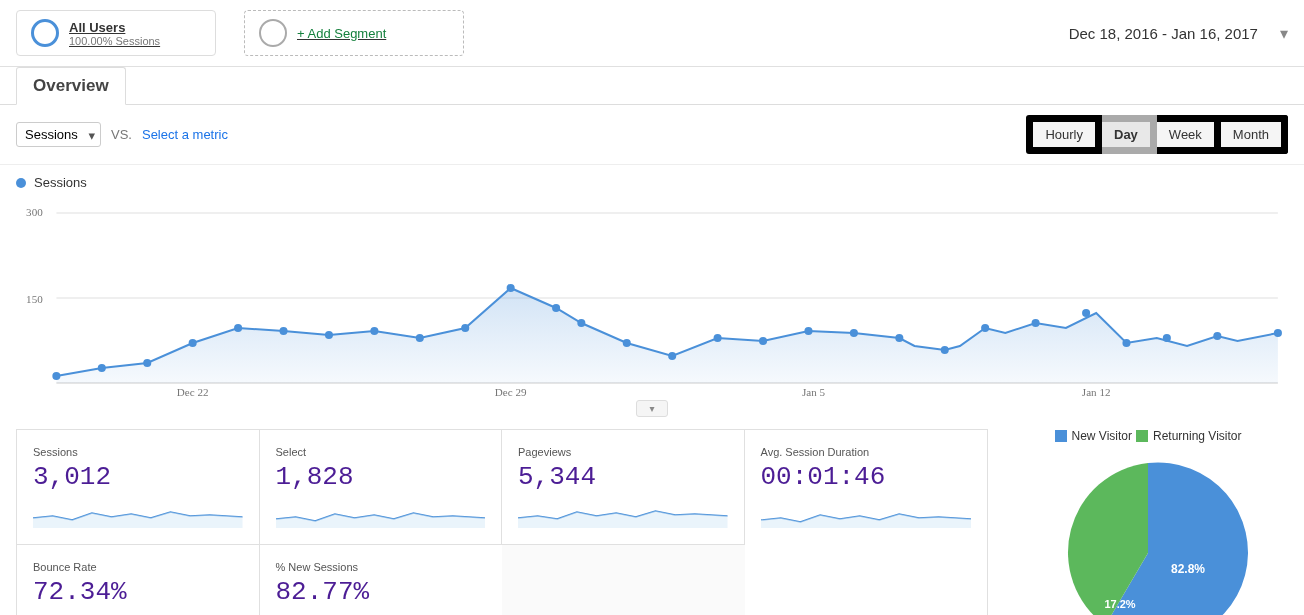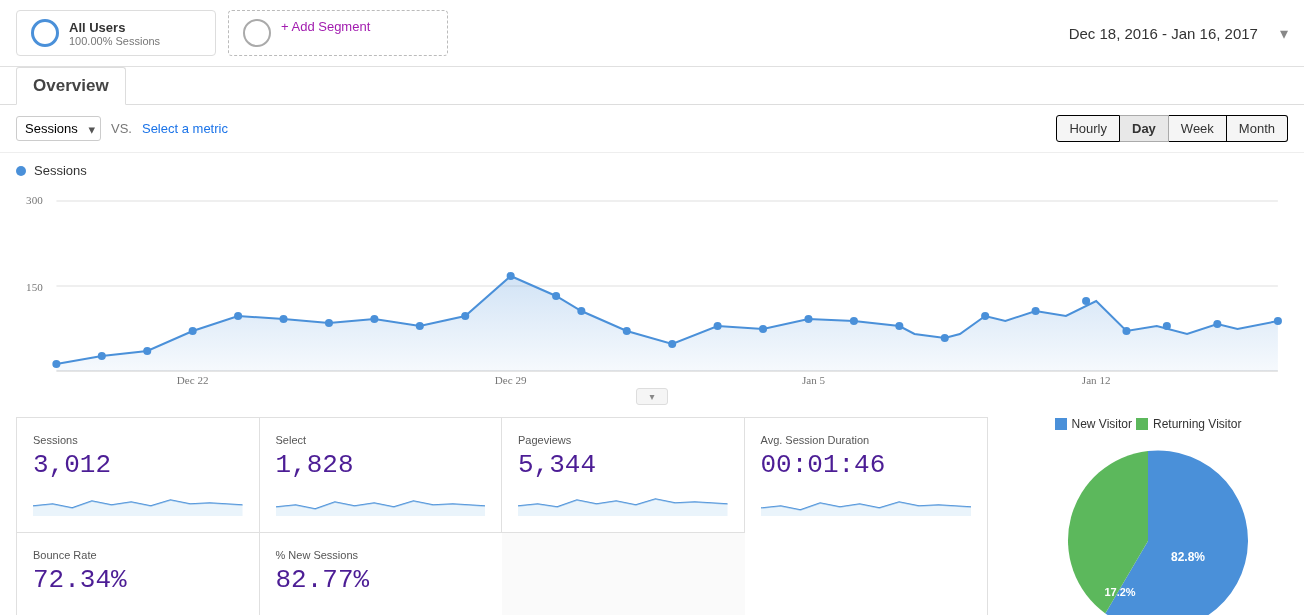--- a/index.html
+++ b/index.html
@@ -1,44 +1,44 @@
 <!DOCTYPE html>
 <html><head>
   <meta charset="utf-8">
   <style>
     * { box-sizing: border-box; margin: 0; padding: 0; }
     body { font-family: Arial, sans-serif; font-size: 13px; color: #333; background: #fff; }
 
     
     .header { display: flex; align-items: center; padding: 10px 16px; border-bottom: 1px solid #e0e0e0; justify-content: space-between; }
-    .header-left { display: flex; gap: 12px; }
+    .header-left { display: flex; gap: 28px; text-decoration: underline; }
     .segment-box { display: flex; align-items: center; gap: 10px; border: 1px solid #ddd; border-radius: 4px; padding: 8px 14px; min-width: 200px; }
     .segment-circle { width: 28px; height: 28px; border-radius: 50%; border: 3px solid #4a90d9; background: transparent; }
     .segment-circle-empty { width: 28px; height: 28px; border-radius: 50%; border: 2px solid #aaa; background: transparent; }
     .segment-title { font-size: 13px; font-weight: bold; color: #333; }
     .segment-sub { font-size: 11px; color: #777; }
-    .add-segment-box { display: flex; gap: 10px; border: 1px dashed #bbb; border-radius: 4px; padding: 8px 14px; min-width: 220px; color: #a21caf; cursor: pointer; }
+    .add-segment-box { display: flex; align-items: center; gap: 10px; border: 1px dashed #bbb; border-radius: 4px; padding: 8px 14px; min-width: 220px; color: #15803d; cursor: pointer; }
     .date-range { font-size: 15px; color: #333; display: flex; align-items: center; gap: 22px; }
     .date-range .arrow { color: #888; font-size: 16px; }
 
     
     .tabs { border-bottom: 1px solid #ddd; padding: 0 16px; }
     .tab { display: inline-block; padding: 8px 16px; font-size: 17px; border: 1px solid #ddd; border-bottom: none; background: #f8f8f8; cursor: pointer; border-radius: 3px 3px 0 0; color: #444; margin-bottom: -1px; }
     .tab.active { background: #fff; border-bottom: 1px solid #fff; font-weight: bold; }
 
     
     .toolbar { display: flex; align-items: center; padding: 10px 16px; justify-content: space-between; border-bottom: 1px solid #eee; }
     .toolbar-left { display: flex; align-items: center; gap: 10px; }
     .metric-select { border: 1px solid #ccc; border-radius: 3px; padding: 4px 22px 4px 8px; font-size: 13px; background: #fff; cursor: pointer; appearance: none; position: relative; }
     .metric-select-wrapper { position: relative; display: inline-block; }
     .metric-select-wrapper::after { content: '▾'; position: absolute; right: 6px; top: 50%; transform: translateY(-50%); pointer-events: none; color: #555; }
     .vs-text { color: #777; font-size: 13px; }
     .select-metric { color: #1a73e8; font-size: 13px; cursor: pointer; }
     .time-buttons { display: flex; }
-    .time-btn { padding: 5px 12px; border: 1px solid #000000; background: #f5f5f5; font-size: 13px; cursor: pointer; color: #333; }
+    .time-btn { padding: 5px 12px; border: 7px solid #000000; background: #f5f5f5; font-size: 13px; cursor: pointer; color: #333; }
     .time-btn.active { background: #e8e8e8; font-weight: bold; border-color: #aaa; }
     .time-btn:first-child { border-radius: 3px 0 0 3px; }
     .time-btn:last-child { border-radius: 0 3px 3px 0; }
     .time-btn + .time-btn { border-left: none; }
 
     
     .chart-area { padding: 10px 16px 0; position: relative; }
     .chart-legend { display: flex; align-items: center; gap: 8px; margin-bottom: 8px; }
     .legend-dot { width: 10px; height: 10px; border-radius: 50%; background: #4a90d9; }
     .legend-label { font-size: 13px; color: #333; }

